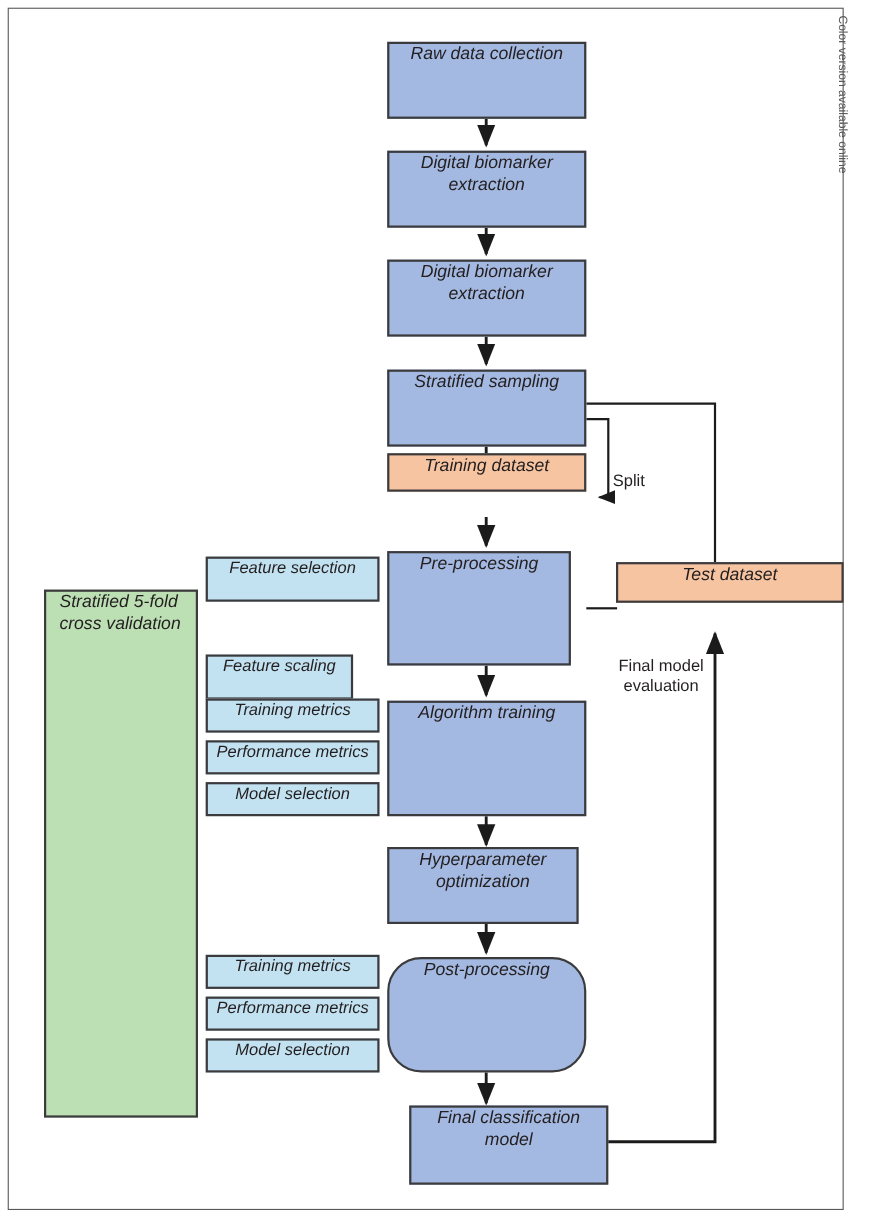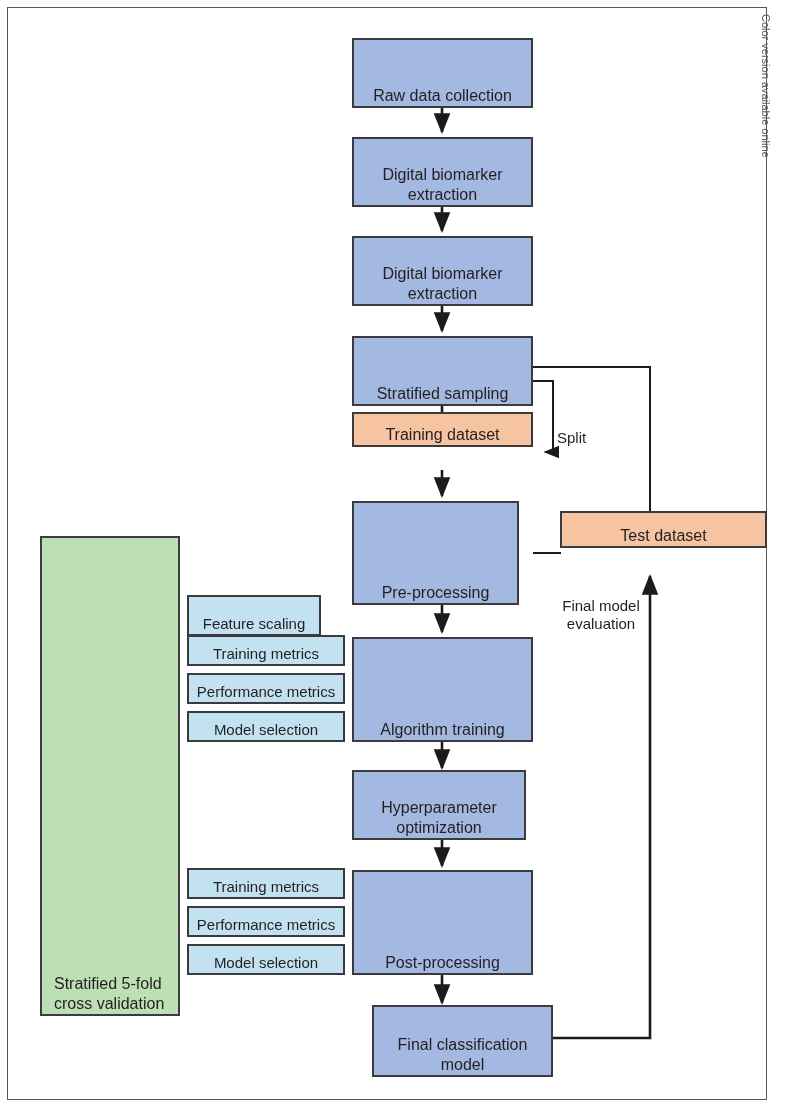--- a/index.html
+++ b/index.html
@@ -37,25 +37,26 @@
     top: 0;
     width: 793px;
     height: 1113px;
     pointer-events: none;
   }
   .node {
     position: absolute;
     box-sizing: border-box;
     border: 2px solid #3b3b3d;
     display: flex;
-    align-items: flex-end;
+    align-items: flex-start;
     justify-content: center;
     text-align: center;
     color: #231f20;
     line-height: 1.25;
+    font-style: italic;
   }
   .node-main {
     background: #a4b9e1;
     font-size: 16px;
   }
   .node-data {
     background: #f6c4a1;
     font-size: 16px;
   }
   .node-sub {
@@ -167,38 +168,41 @@
 
   <div class="node node-main" style="left:352px; top:637px; width:181px; height:105px;">
     <span>Algorithm training</span>
   </div>
 
   <div class="node node-main" style="left:352px; top:770px; width:174px; height:70px;">
     <span style="white-space: pre-line;">Hyperparameter
 optimization</span>
   </div>
 
-  <div class="node node-main" style="left:352px; top:870px; width:181px; height:105px;">
+  <div class="node node-main" style="left:352px; top:870px; width:181px; height:105px;border-radius:31px;">
     <span>Post-processing</span>
   </div>
 
   <div class="node node-main" style="left:372px; top:1005px; width:181px; height:72px;">
     <span style="white-space: pre-line;">Final classification
 model</span>
   </div>
 
   <div class="node node-data" style="left:560px; top:511px; width:207px; height:37px;">
     <span>Test dataset</span>
   </div>
 
   <div class="node node-cv" style="left:40px; top:497px; width:140px; height:480px;margin-top:39px;">
     <span style="white-space: pre-line;">Stratified 5-fold
 cross validation</span>
   </div>
 
+  <div class="node node-sub" style="left:187px; top:506px; width:158px; height:41px;">
+    <span>Feature selection</span>
+  </div>
   <div class="node node-sub" style="left:187px; top:559px; width:134px; height:41px;margin-top:36px;">
     <span>Feature scaling</span>
   </div>
 
   <div class="node node-sub" style="left:187px; top:635px; width:158px; height:31px;">
     <span>Training metrics</span>
   </div>
   <div class="node node-sub" style="left:187px; top:673px; width:158px; height:31px;">
     <span>Performance metrics</span>
   </div>

